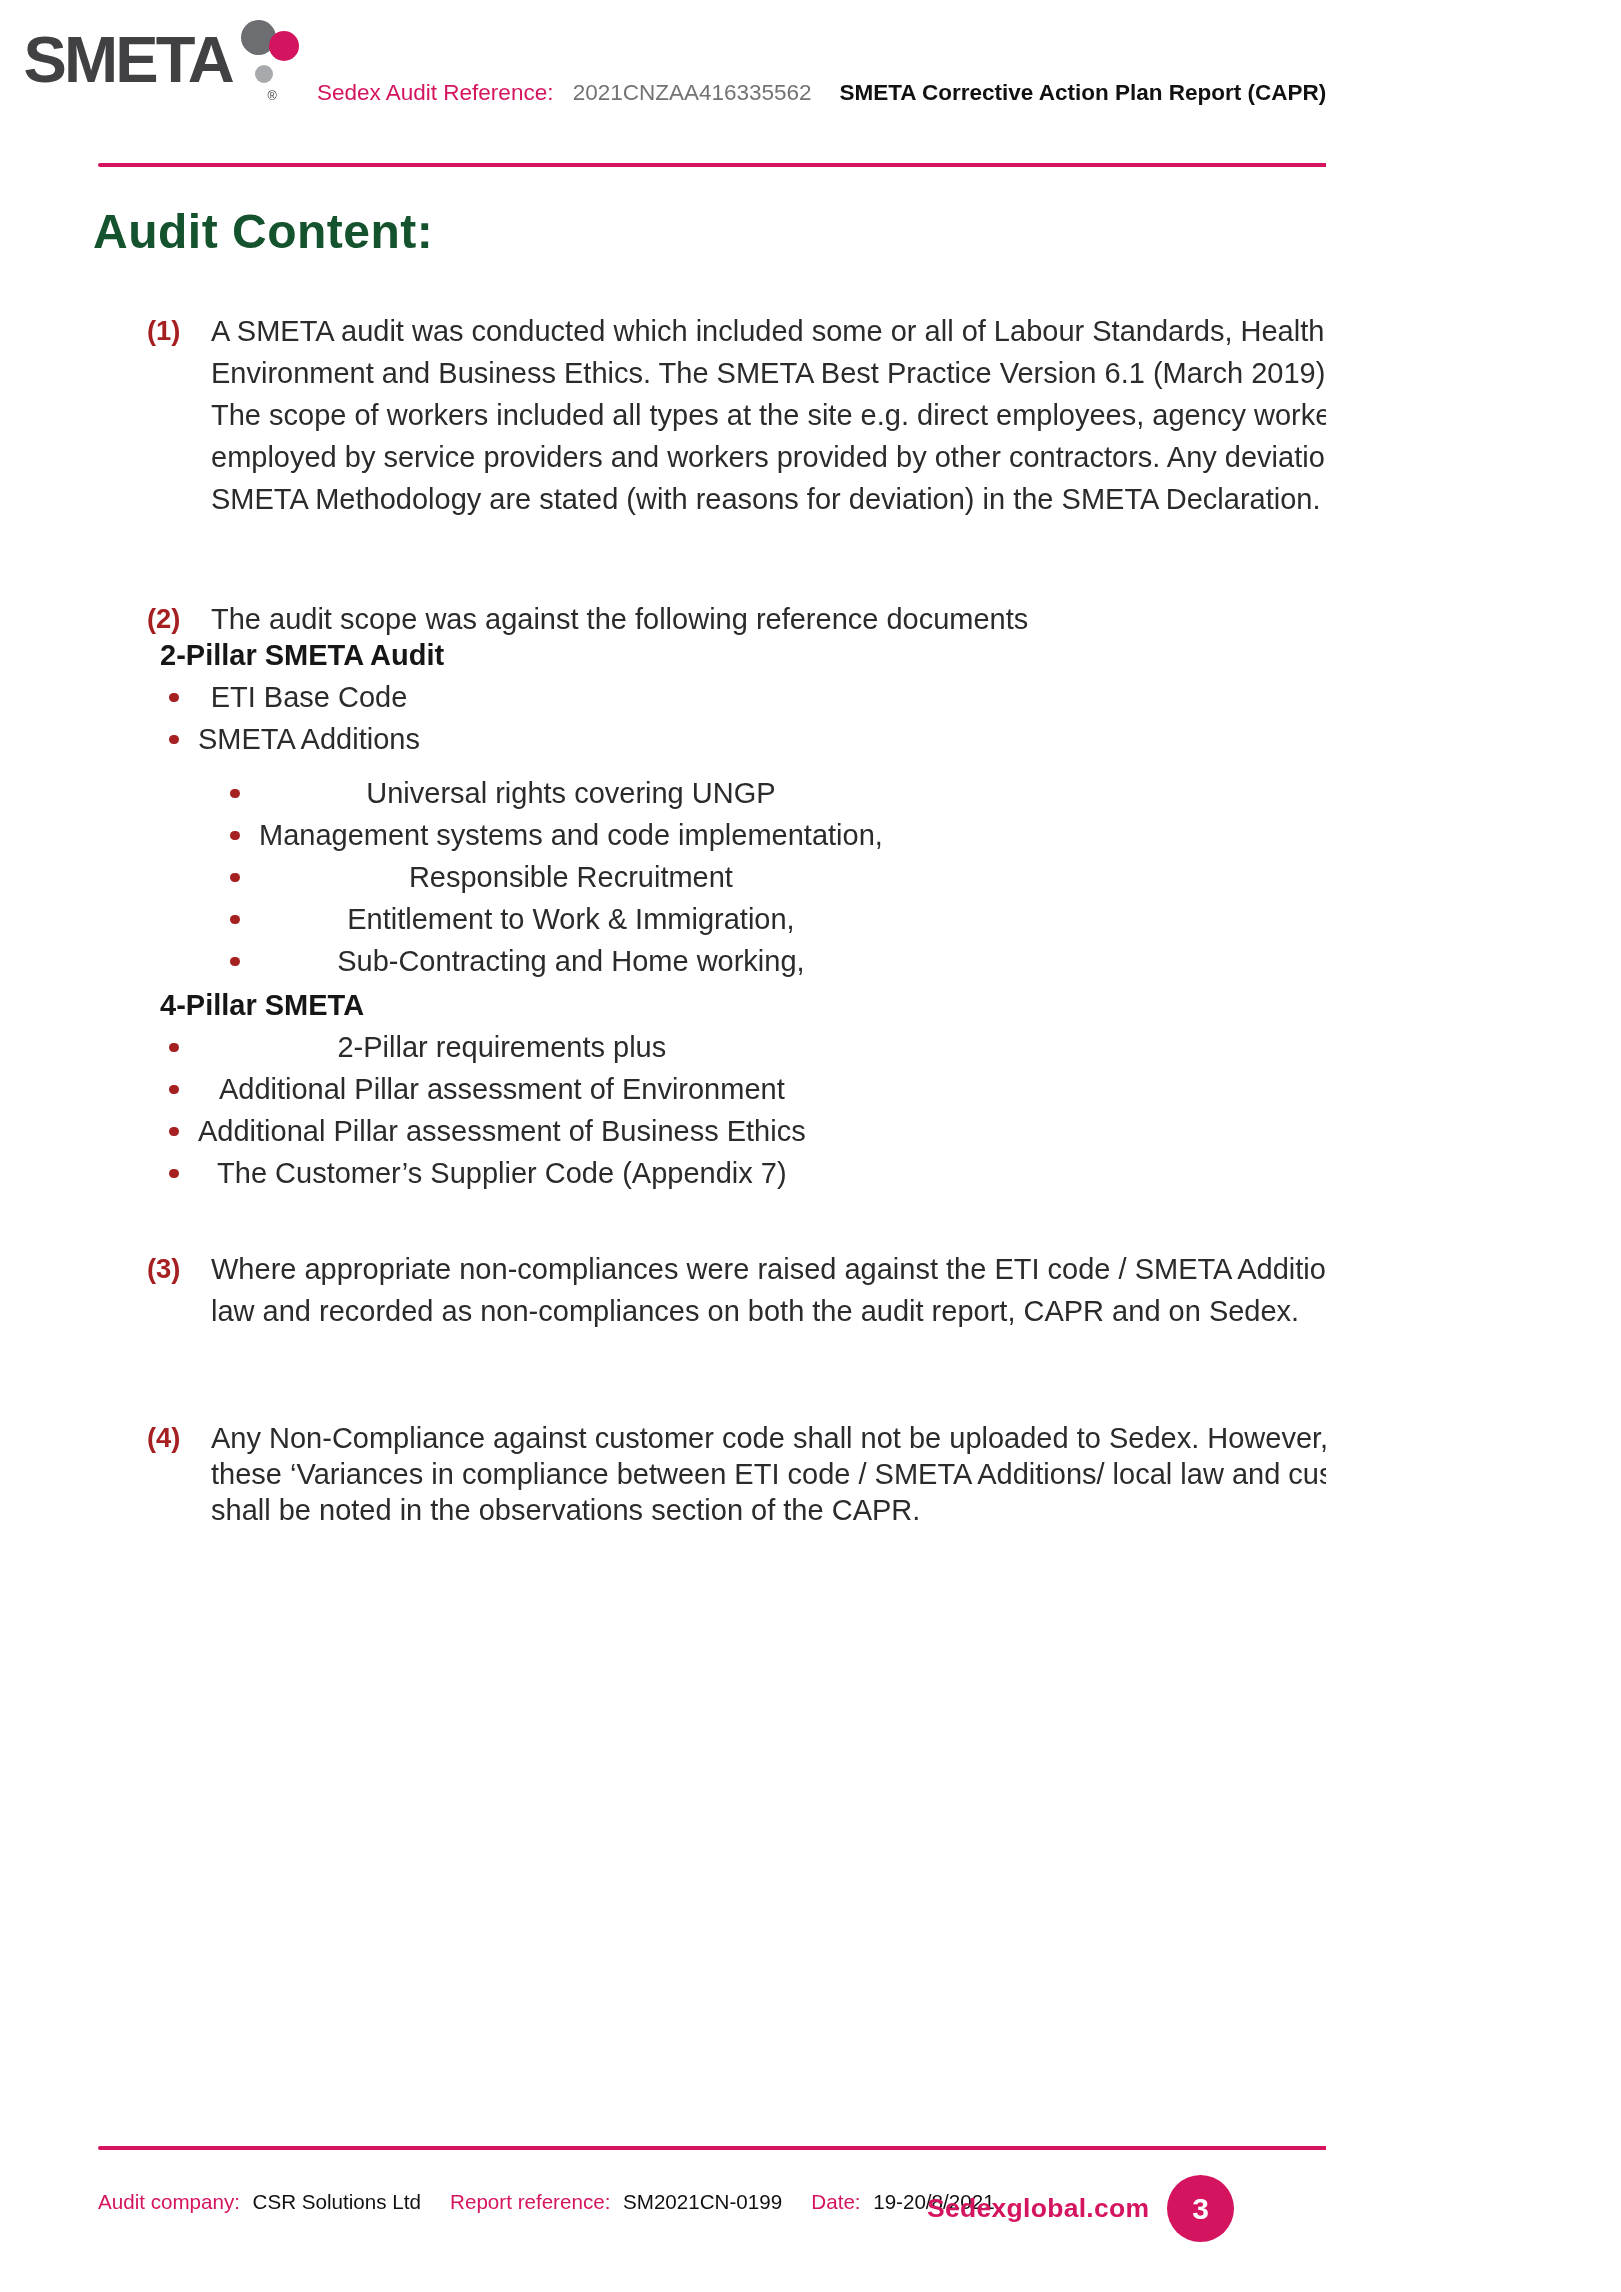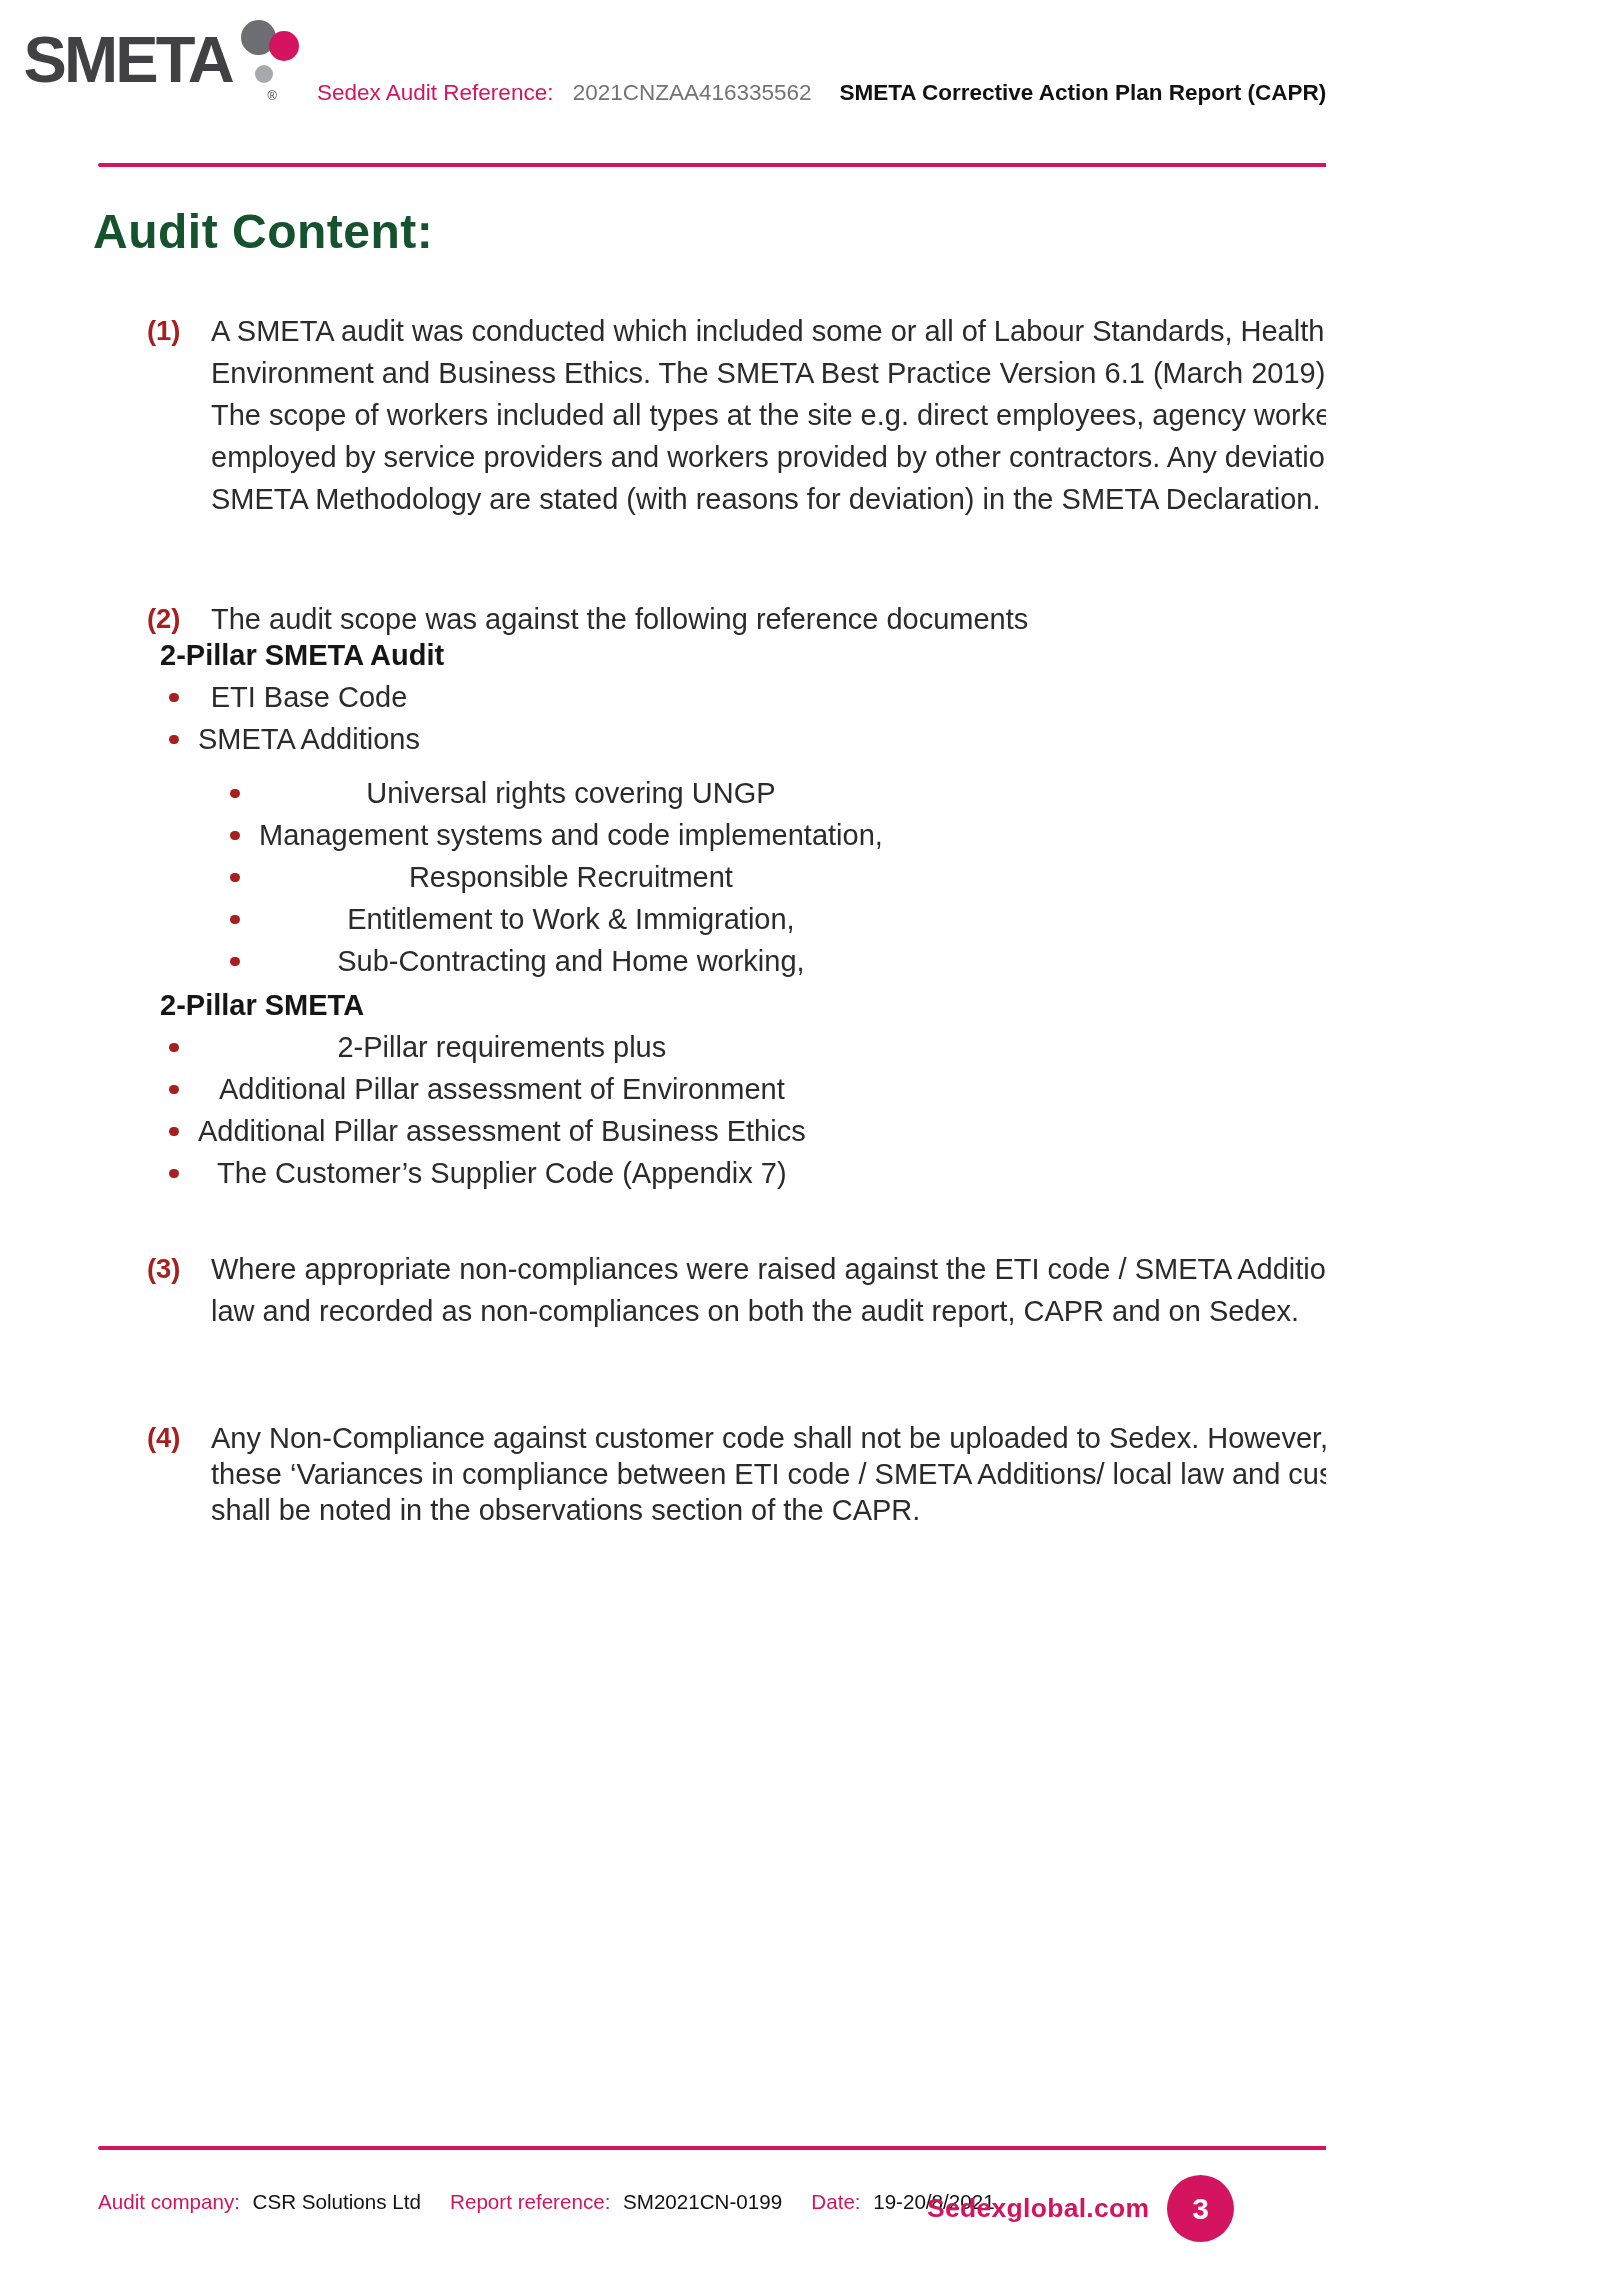--- a/index.html
+++ b/index.html
@@ -141,21 +141,21 @@
   </ul>
 
   <ul class="blist list-sub">
     <li><span class="bdot"></span><span>Universal rights covering UNGP</span></li>
     <li><span class="bdot"></span><span>Management systems and code implementation,</span></li>
     <li><span class="bdot"></span><span>Responsible Recruitment</span></li>
     <li><span class="bdot"></span><span>Entitlement to Work &amp; Immigration,</span></li>
     <li><span class="bdot"></span><span>Sub-Contracting and Home working,</span></li>
   </ul>
 
-  <div class="scope-heading h-4pillar">2-Pillar SMETA</div>
+  <div class="scope-heading h-4pillar">4-Pillar SMETA</div>
 
   <ul class="blist list-4pillar">
     <li><span class="bdot"></span><span>2-Pillar requirements plus</span></li>
     <li><span class="bdot"></span><span>Additional Pillar assessment of Environment</span></li>
     <li><span class="bdot"></span><span>Additional Pillar assessment of Business Ethics</span></li>
     <li><span class="bdot"></span><span>The Customer’s Supplier Code (Appendix 7)</span></li>
   </ul>
 
   <div class="item item-3">
     <span class="num">(3)</span>

